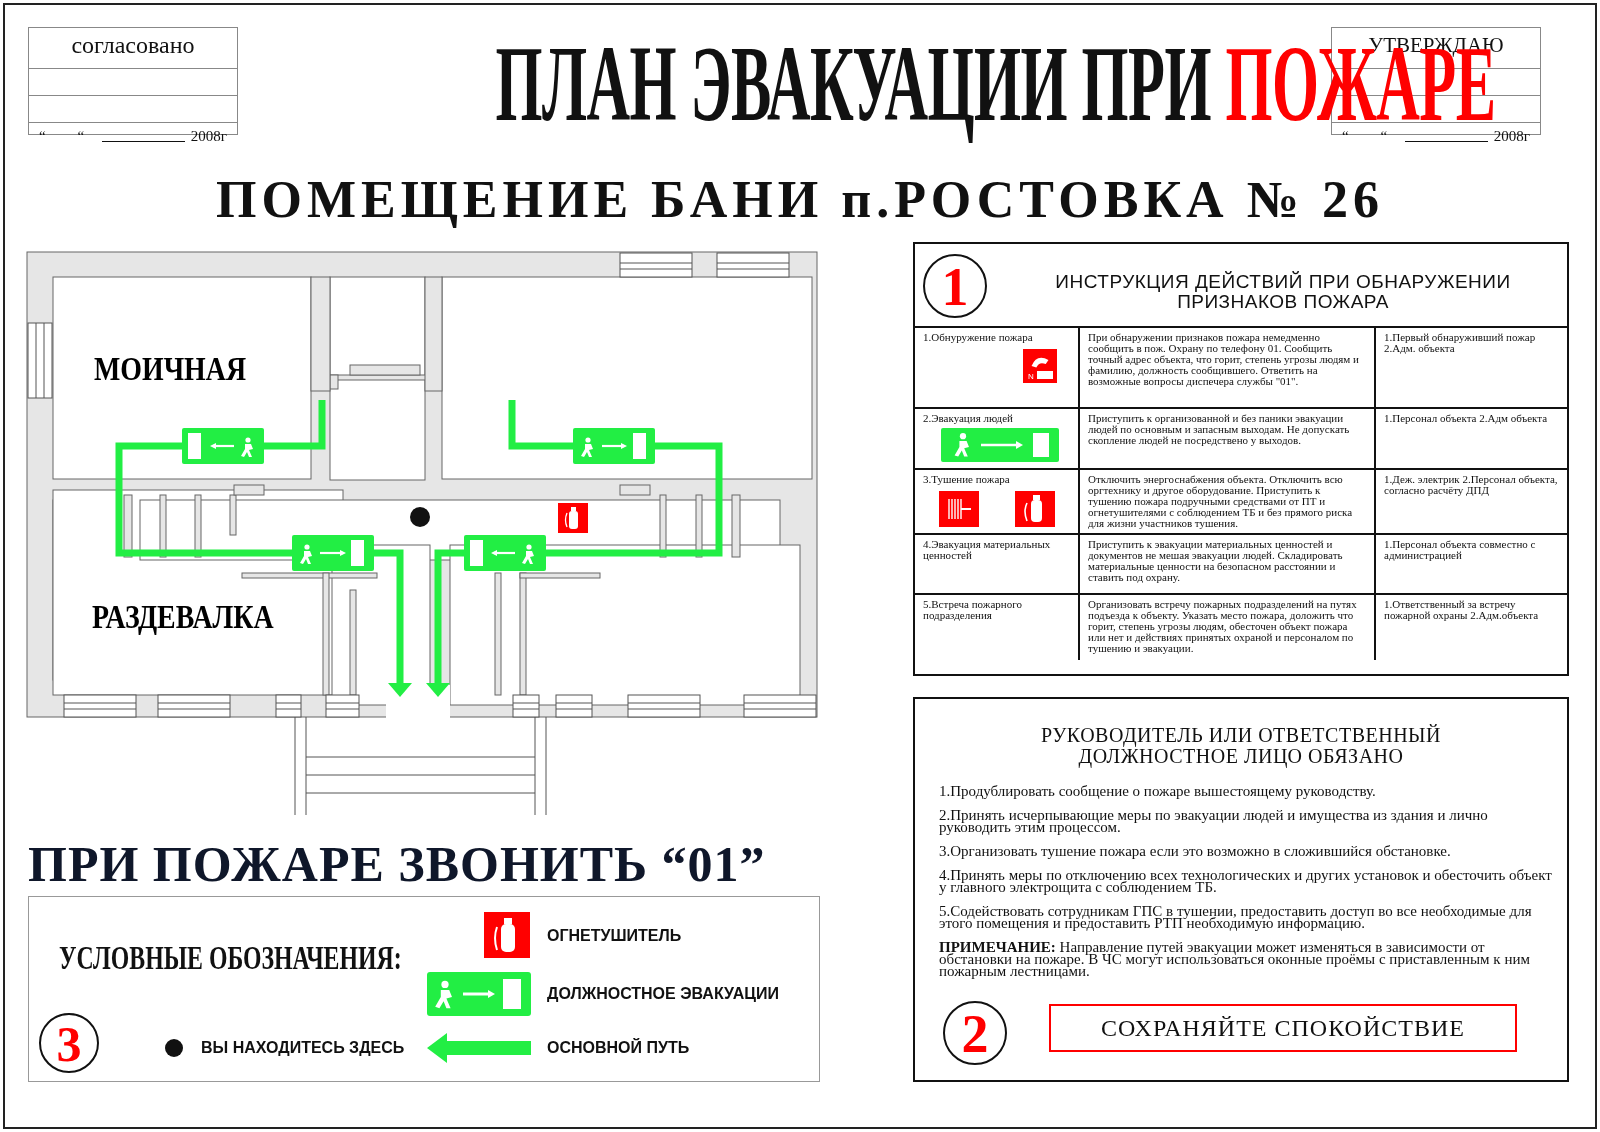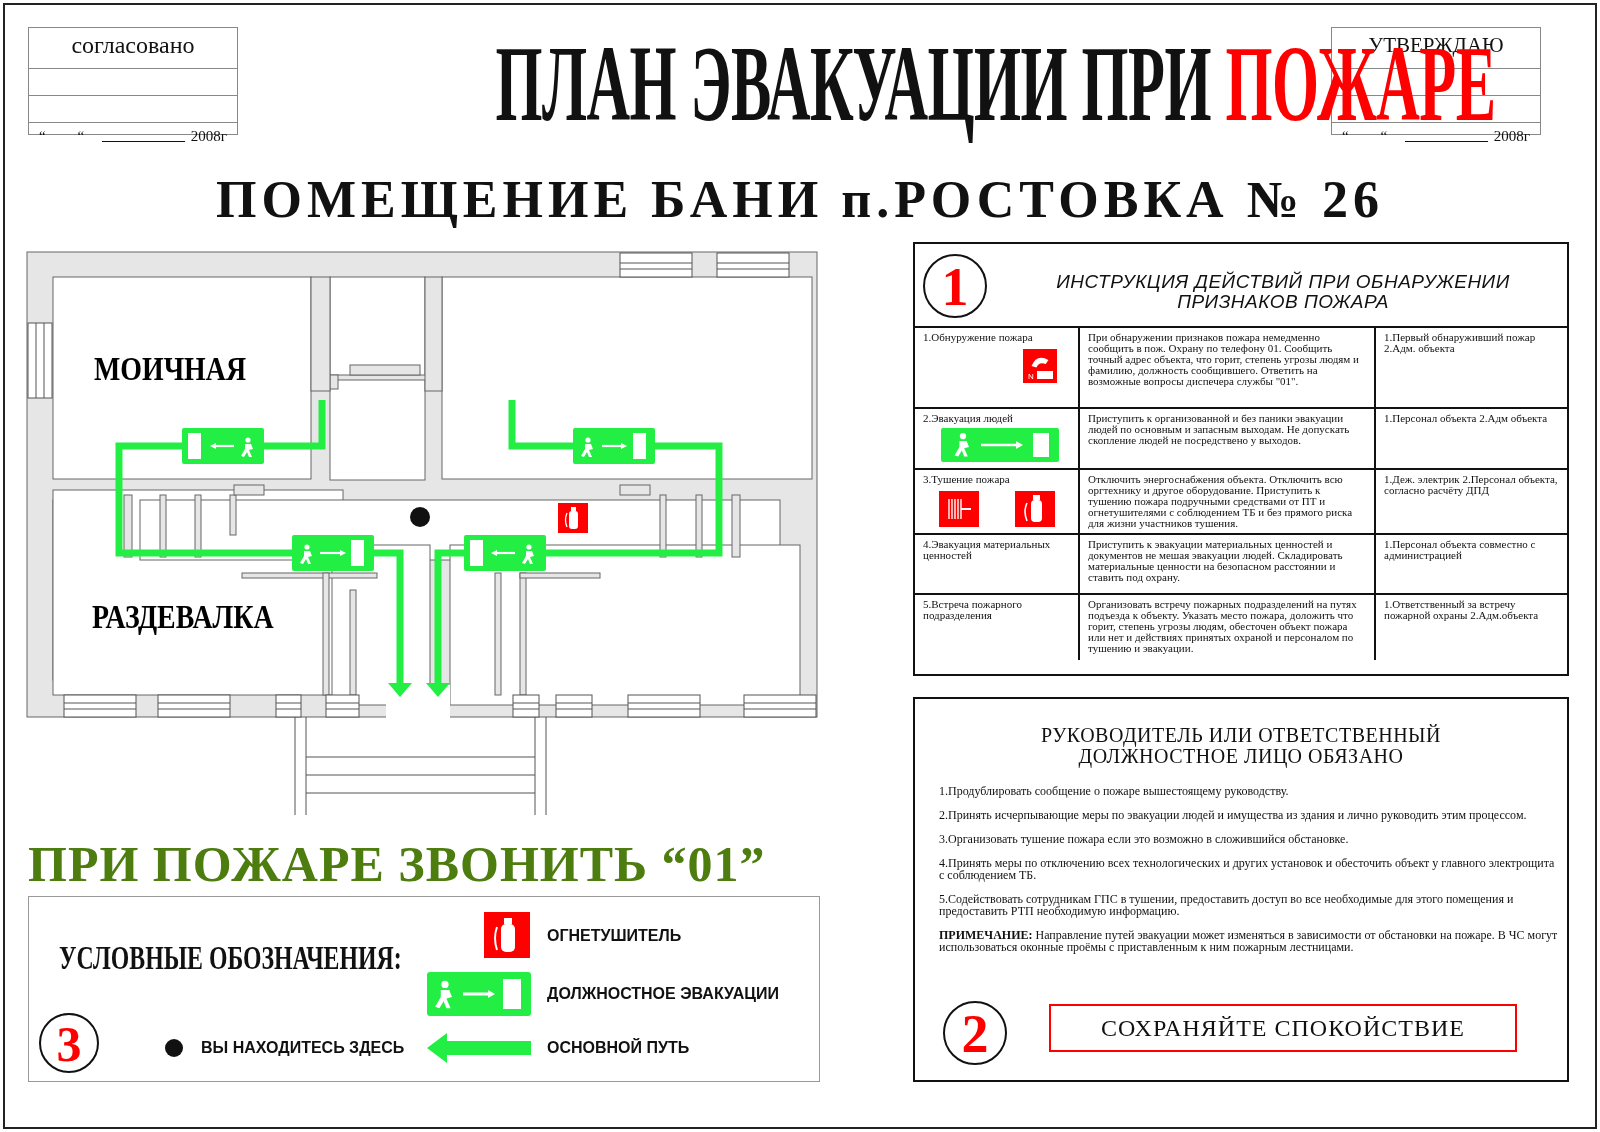--- a/index.html
+++ b/index.html
@@ -22,44 +22,44 @@
   .title { position: absolute; left: 260px; top: 14px; width: 1070px; text-align: center;
            font-family: "Liberation Serif", serif; font-weight: bold; font-size: 108px; line-height: 140px;
            transform: scaleX(0.56); transform-origin: center; white-space: nowrap; letter-spacing: -1px; }
   .title .red { color: #ff0000; }
   .subtitle { position: absolute; left: 30px; top: 170px; width: 1540px; text-align: center;
               font-weight: bold; font-size: 52px; letter-spacing: 5px; white-space: nowrap; }
 
   
   #plan { position: absolute; left: 20px; top: 245px; }
 
-  .call { position: absolute; left: 28px; top: 835px; color: #4d7c0f; font-weight: bold; font-size: 50px;
+  .call { position: absolute; left: 28px; top: 835px; color: #0f172a; font-weight: bold; font-size: 50px;
           white-space: nowrap; letter-spacing: 1px; }
 
   
   .legend { position: absolute; left: 28px; top: 896px; width: 792px; height: 186px; border: 1px solid #999; }
   .legend-title { position: absolute; left: 30px; top: 42px; font-weight: bold; font-size: 34px; transform: scaleX(0.7); transform-origin: left; white-space: nowrap; }
   .circle-num { position: absolute; border: 2px solid #111; border-radius: 50%; color: #ff0000; font-weight: bold; text-align: center; }
   .leg-label { position: absolute; font-family: "Liberation Sans", sans-serif; font-weight: bold; font-size: 16px; white-space: nowrap; }
 
   
   .instr { position: absolute; left: 913px; top: 242px; width: 656px; height: 434px; border: 2px solid #111; }
   .instr-head { height: 84px; border-bottom: 2px solid #111; position: relative; }
-  .instr-head .ttl { position: absolute; left: 90px; top: 28px; width: 556px; text-align: center; font-size: 19px; line-height: 20px; font-family: "Liberation Sans", sans-serif; letter-spacing: 0.5px; font-style: italic; }
+  .instr-head .ttl { position: absolute; left: 90px; top: 28px; width: 556px; text-align: center; font-size: 19px; line-height: 20px; font-family: "Liberation Sans", sans-serif; letter-spacing: 0.5px; }
   .instr table { width: 100%; border-collapse: collapse; table-layout: fixed; }
   .instr td { border-top: 2px solid #111; vertical-align: top; font-size: 11px; line-height: 11px; padding: 4px 8px; }
   .instr tr:first-child td { border-top: none; }
   .instr td.c1 { width: 164px; border-right: 2px solid #111; }
   .instr td.c2 { width: 296px; border-right: 2px solid #111; }
   .instr .ic-wrap { margin-top: 6px; display: flex; gap: 36px; justify-content: center; }
 
   
   .duties { position: absolute; left: 913px; top: 697px; width: 656px; height: 385px; border: 2px solid #111; }
   .duties .ttl { position: absolute; left: 0; top: 26px; width: 100%; text-align: center; font-size: 20px; line-height: 21px; letter-spacing: 0.5px; }
-  .duties .items { position: absolute; left: 24px; top: 86px; width: 620px; font-size: 12px; line-height: 12px; }
+  .duties .items { position: absolute; left: 24px; top: 86px; width: 620px; font-size: 15px; line-height: 12px; }
   .duties .items p { margin-bottom: 12px; }
   .duties .note b { font-weight: bold; }
   .calm { position: absolute; left: 1049px; top: 1004px; width: 468px; height: 48px; border: 2px solid #ff0000;
           text-align: center; font-size: 24px; line-height: 44px; letter-spacing: 1px; }
 </style>
 </head>
 <body>
 
 <div class="frame"></div>
 

